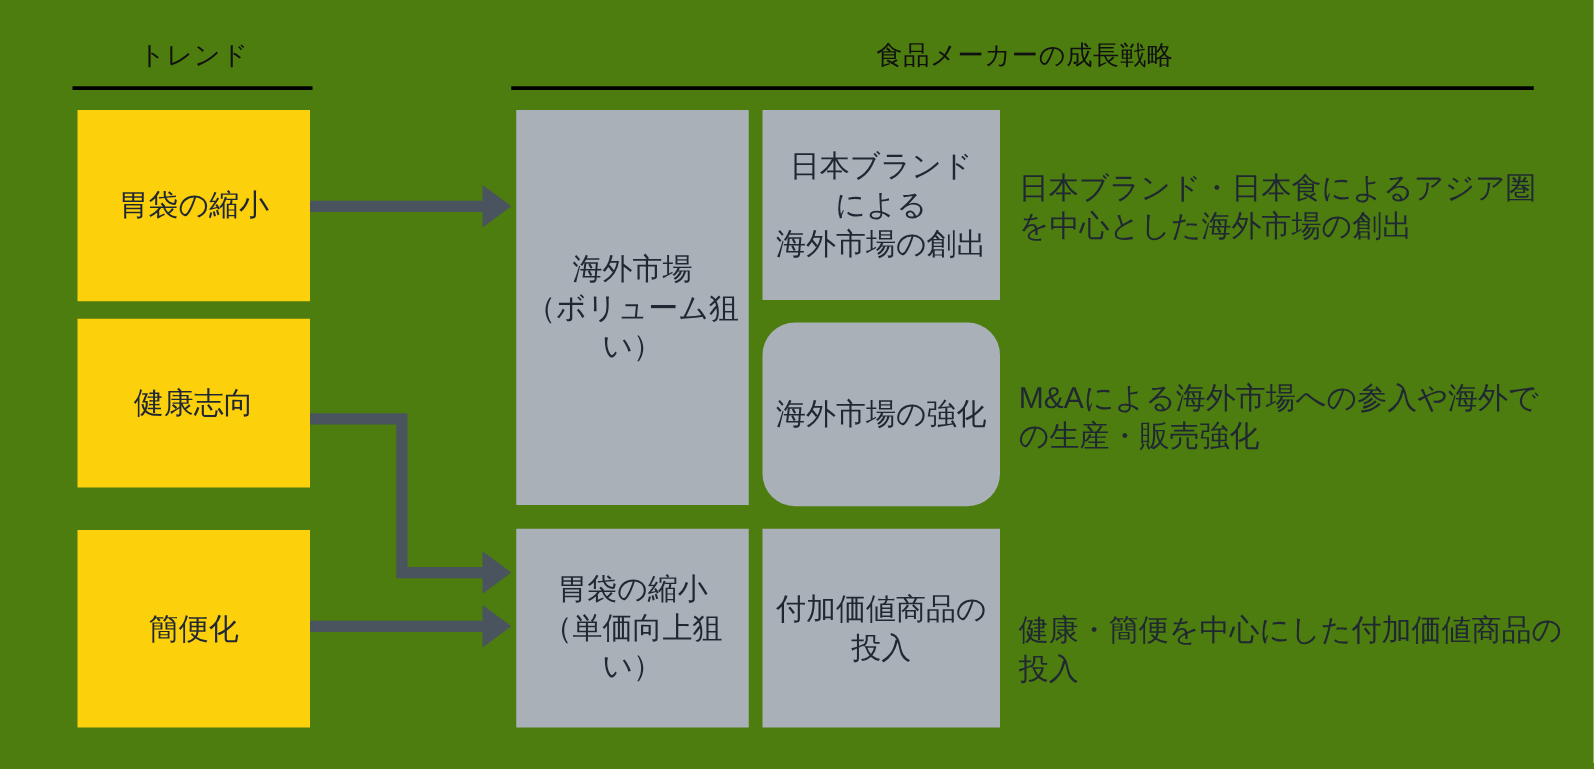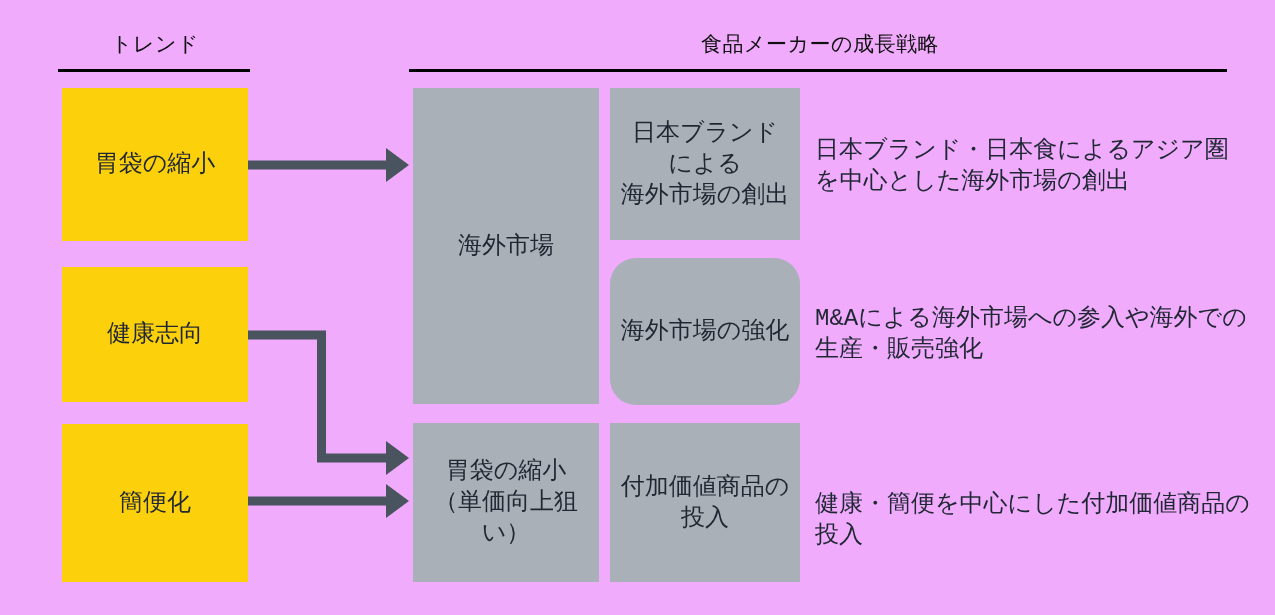--- a/index.html
+++ b/index.html
@@ -1,21 +1,21 @@
 <!DOCTYPE html>
 <html style="--trend-box: #FDD00C; --strategy-box: #A9B0B7; --arrow: #49545F; --box-text: #1F2733; --header-text: #101010; --rule: #000000;"><head>
 <meta charset="utf-8">
 <style>
   html, body { margin: 0; padding: 0; background: #ffffff; }
   .canvas {
     position: relative;
     width: 1275px;
     height: 615px;
-    background: #f0abfc;
-    font-family: Liberation Mono, monospace;
+    background: #4d7c0f;
+    font-family: Liberation Sans, sans-serif;
     overflow: hidden;
   }
   .hdr {
     position: absolute;
     text-align: center;
     font-size: 21px;
     font-weight: 500;
     letter-spacing: 0.5px;
     color: var(--header-text, #101010);
   }
@@ -35,21 +35,21 @@
     align-items: center;
     justify-content: center;
     text-align: center;
     font-size: 24px;
     line-height: 31px;
     font-weight: 500;
     color: var(--box-text, #1F2733);
   }
   .trend { left: 62px; width: 186px; background: var(--trend-box, #FDD00C); }
   .trend-1 { top: 88px;  height: 153px; }
-  .trend-2 { top: 267px; height: 135px; align-items: center; }
+  .trend-2 { top: 255px; height: 135px; align-items: center; }
   .trend-3 { top: 424px; height: 158px; }
   .market, .strat { background: var(--strategy-box, #A9B0B7); }
   .market-overseas { left: 413px; top: 88px;  width: 186px; height: 316px; }
   .market-domestic { left: 413px; top: 423px; width: 186px; height: 159px; }
   .strat-1 { left: 610px; top: 88px;  width: 190px; height: 152px; }
   .strat-2 { left: 610px; top: 258px; width: 190px; height: 147px; border-radius: 26px; }
   .strat-3 { left: 610px; top: 423px; width: 190px; height: 159px; }
   .desc {
     position: absolute;
     font-size: 24px;
@@ -78,20 +78,21 @@
   </div>
   <div class="box trend trend-2">
     <span>健康志向</span>
   </div>
   <div class="box trend trend-3">
     <span>簡便化</span>
   </div>
 
   <div class="box market market-overseas">
     <span>海外市場</span>
+    <span>（ボリューム狙い）</span>
   </div>
   <div class="box market market-domestic">
     <span>胃袋の縮小</span>
     <span>（単価向上狙い）</span>
   </div>
 
   <div class="box strat strat-1">
     <span>日本ブランド</span>
     <span>による</span>
     <span>海外市場の創出</span>

